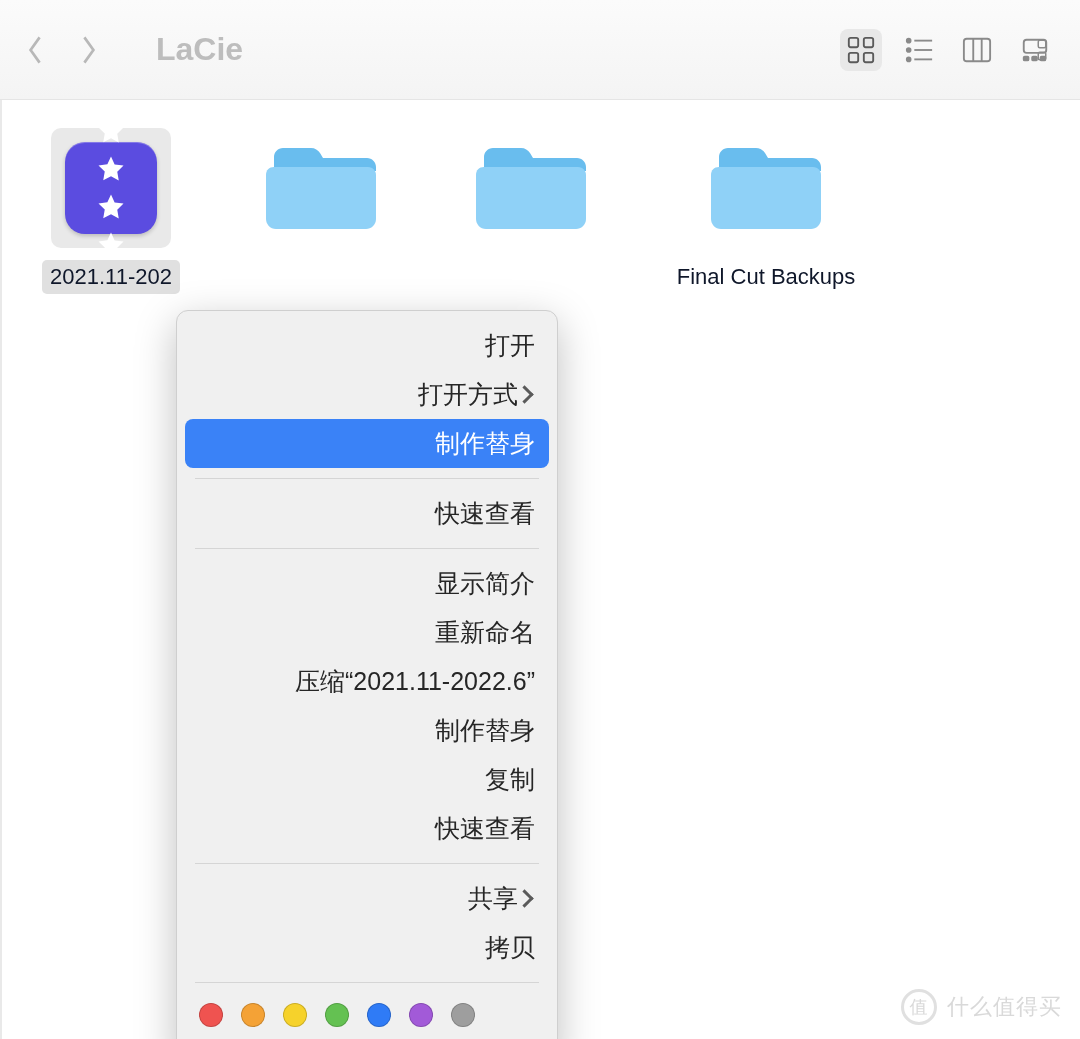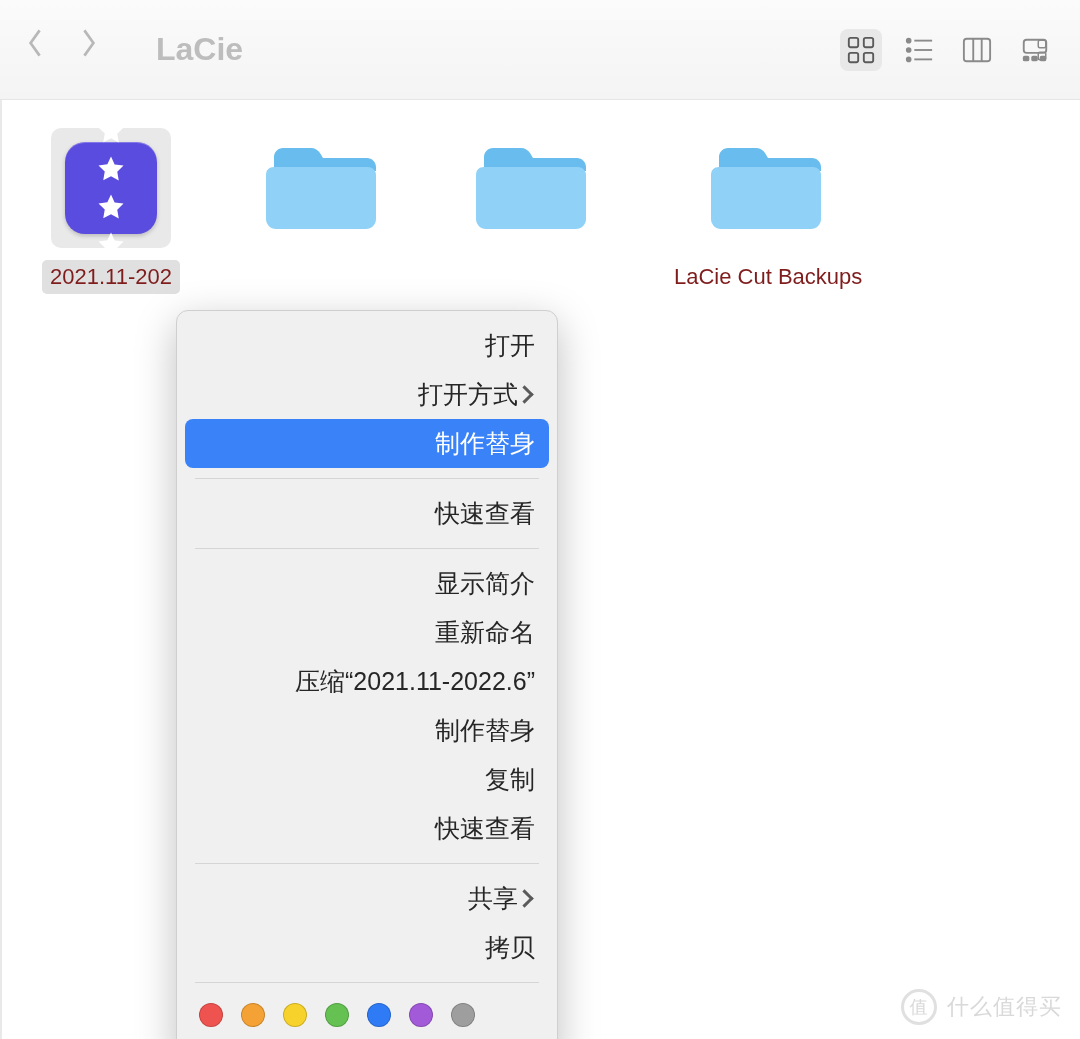--- a/index.html
+++ b/index.html
@@ -15,21 +15,21 @@
     
     .toolbar {
       height: 100px;
       background: linear-gradient(#fbfbfb, #f4f4f4);
       border-bottom: 1px solid #e5e5e5;
       display: flex;
       align-items: center;
       padding: 0 24px;
       position: relative;
     }
-    .nav-group { display: flex; gap: 28px; align-items: flex-start; }
+    .nav-group { display: flex; gap: 28px; align-items: center; }
     .nav-arrow {
       width: 24px; height: 24px;
       color: #b8b8b8;
       display: flex; align-items: center; justify-content: center;
     }
     .nav-arrow svg { width: 18px; height: 30px; stroke: currentColor; stroke-width: 3; fill: none; }
     .location-title {
       margin-left: 28px;
       font-size: 32px;
       font-weight: 600;
@@ -85,21 +85,21 @@
     .icon-wrap {
       width: 120px; height: 120px;
       margin: 0 auto 12px;
       border-radius: 10px;
       display: flex; align-items: center; justify-content: center;
     }
     .file-item.selected .icon-wrap { background: #e9e9e9; }
     .file-label {
       display: inline-block;
       font-size: 22px;
-      color: #7f1d1d;
+      color: #0f172a;
       padding: 4px 8px;
       border-radius: 5px;
       white-space: nowrap;
     }
     .file-item.selected .file-label { background: #e0e0e0; }
 
     
     .app-icon {
       width: 92px; height: 92px;
       background: #5b4ce0;
@@ -291,21 +291,21 @@
 
     <div class="file-item" style="width:200px">
       <div class="icon-wrap">
         <div class="folder-icon">
           <svg viewBox="0 0 110 90">
               <path fill="#69bdee" d="M8 14c0-5 4-9 9-9h28c4 0 7 2 9 5l3 5h44c5 0 9 4 9 9v4H8z"></path>
               <path fill="#8fd1f7" d="M8 24h94c5 0 8 4 8 8v44c0 6-5 10-10 10H10c-6 0-10-5-10-10V32c0-5 3-8 8-8z"></path>
             </svg>
         </div>
       </div>
-      <span class="file-label">LaCie Cut Backups</span>
+      <span class="file-label">Final Cut Backups</span>
     </div>
 
   </div>
 
   <div class="context-menu">
     <div class="menu-item">
         <span>打开</span>
       </div>
     <div class="menu-item has-sub">
         <span>打开方式</span>

